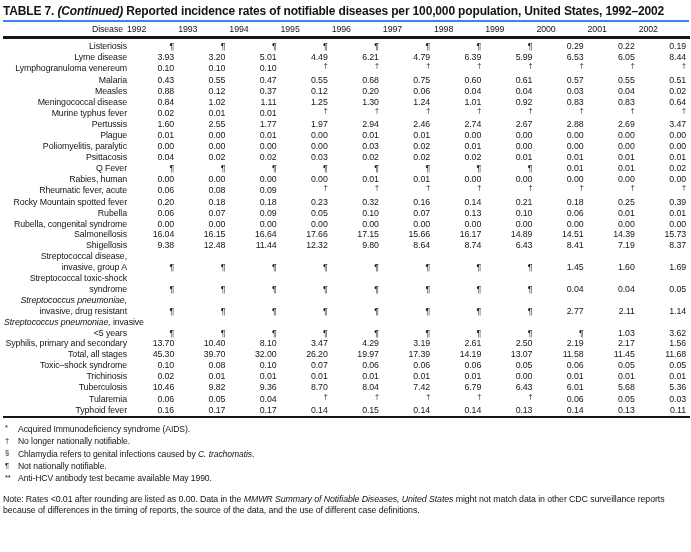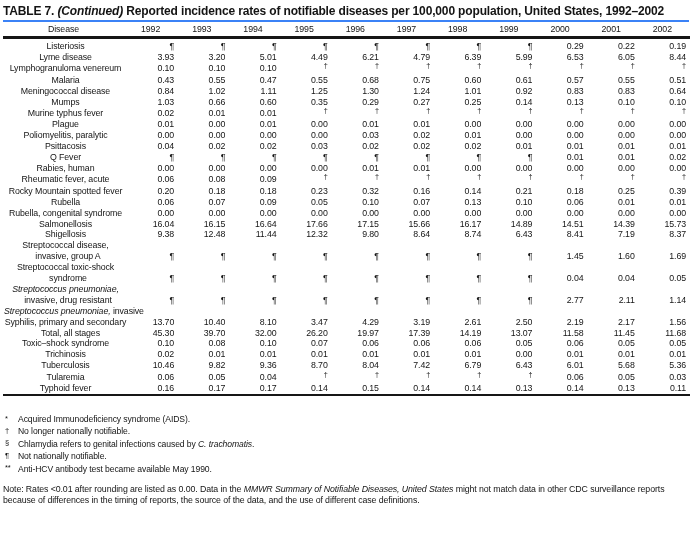--- a/index.html
+++ b/index.html
@@ -16,35 +16,35 @@
   }
   .title .it { font-style:italic; }
 
   table.rates {
     border-collapse:collapse; table-layout:fixed; width:687px;
     border-bottom:2.5px solid #161616; margin-top:0;
   }
   col.c-disease { width:124px; }
   thead th {
     font-weight:400; font-size:8.8px; letter-spacing:-0.1px;
-    border-bottom:3px solid #161616; padding:2px 4px 2px 0; text-align:center;
+    border-bottom:3px solid #161616; padding:2px 4px 2px 0; text-align:left;
     white-space:nowrap;
   }
-  thead th.disease { text-align:center; padding-left:1px; }
+  thead th.disease { text-align:right; padding-left:1px; }
   tbody td {
     font-size:8.8px; letter-spacing:-0.1px; height:10.9px; line-height:10.9px;
     padding:0 4px 0 0; text-align:right; white-space:nowrap; overflow:visible;
   }
-  tbody td.disease { text-align:center; padding-left:1px; padding-right:0; }
+  tbody td.disease { text-align:right; padding-left:1px; padding-right:0; }
   tbody td.disease.ind1 { padding-left:6px; }
   tbody td.disease.ind2 { padding-left:11px; }
   tbody tr:first-child td { padding-top:2px; }
   .it { font-style:italic; }
   .dag { font-size:7.2px; position:relative; top:-2.5px; }
-  .fnotes { margin-top:17px; }
+  .fnotes { margin-top:5px; }
   .fn { font-size:8.6px; line-height:12.4px; letter-spacing:-0.1px; }
   .fsym {
     display:inline-block; width:13px; padding-left:2px;
     font-size:7.5px; vertical-align:top; position:relative; top:-0.5px;
   }
   .note {
     margin-top:9px; font-size:8.8px; line-height:11.3px; letter-spacing:-0.1px;
     width:688px;
   }
 </style>
@@ -137,60 +137,74 @@
           <td class="val">0.55</td>
           <td class="val">0.68</td>
           <td class="val">0.75</td>
           <td class="val">0.60</td>
           <td class="val">0.61</td>
           <td class="val">0.57</td>
           <td class="val">0.55</td>
           <td class="val">0.51</td>
         </tr>
         <tr>
+          <td class="disease"><span>Measles</span></td>
+          <td class="val">0.88</td>
+          <td class="val">0.12</td>
+          <td class="val">0.37</td>
+          <td class="val">0.12</td>
+          <td class="val">0.20</td>
+          <td class="val">0.06</td>
+          <td class="val">0.04</td>
+          <td class="val">0.04</td>
+          <td class="val">0.03</td>
+          <td class="val">0.04</td>
+          <td class="val">0.02</td>
+        </tr>
+        <tr>
           <td class="disease"><span>Meningococcal disease</span></td>
           <td class="val">0.84</td>
           <td class="val">1.02</td>
           <td class="val">1.11</td>
           <td class="val">1.25</td>
           <td class="val">1.30</td>
           <td class="val">1.24</td>
           <td class="val">1.01</td>
           <td class="val">0.92</td>
           <td class="val">0.83</td>
           <td class="val">0.83</td>
           <td class="val">0.64</td>
         </tr>
         <tr>
-          <td class="disease"><span>Mumps</span></td>
-          <td class="val">1.03</td>
-          <td class="val">0.66</td>
-          <td class="val">0.60</td>
-          <td class="val">0.35</td>
-          <td class="val">0.29</td>
-          <td class="val">0.27</td>
-          <td class="val">0.25</td>
-          <td class="val">0.14</td>
-          <td class="val">0.13</td>
-          <td class="val">0.10</td>
-          <td class="val">0.10</td>
-        </tr>
-        <tr>
           <td class="disease"><span>Murine typhus fever</span></td>
           <td class="val">0.02</td>
           <td class="val">0.01</td>
           <td class="val">0.01</td>
           <td class="val"><span class="dag">†</span></td>
           <td class="val"><span class="dag">†</span></td>
           <td class="val"><span class="dag">†</span></td>
           <td class="val"><span class="dag">†</span></td>
           <td class="val"><span class="dag">†</span></td>
           <td class="val"><span class="dag">†</span></td>
           <td class="val"><span class="dag">†</span></td>
           <td class="val"><span class="dag">†</span></td>
+        </tr>
+        <tr>
+          <td class="disease"><span>Pertussis</span></td>
+          <td class="val">1.60</td>
+          <td class="val">2.55</td>
+          <td class="val">1.77</td>
+          <td class="val">1.97</td>
+          <td class="val">2.94</td>
+          <td class="val">2.46</td>
+          <td class="val">2.74</td>
+          <td class="val">2.67</td>
+          <td class="val">2.88</td>
+          <td class="val">2.69</td>
+          <td class="val">3.47</td>
         </tr>
         <tr>
           <td class="disease"><span>Plague</span></td>
           <td class="val">0.01</td>
           <td class="val">0.00</td>
           <td class="val">0.01</td>
           <td class="val">0.00</td>
           <td class="val">0.01</td>
           <td class="val">0.01</td>
           <td class="val">0.00</td>
@@ -431,20 +445,34 @@
           <td class="val"></td>
           <td class="val"></td>
           <td class="val"></td>
           <td class="val"></td>
           <td class="val"></td>
           <td class="val"></td>
           <td class="val"></td>
           <td class="val"></td>
         </tr>
         <tr>
+          <td class="disease ind1"><span>&lt;5 years</span></td>
+          <td class="val">¶</td>
+          <td class="val">¶</td>
+          <td class="val">¶</td>
+          <td class="val">¶</td>
+          <td class="val">¶</td>
+          <td class="val">¶</td>
+          <td class="val">¶</td>
+          <td class="val">¶</td>
+          <td class="val">¶</td>
+          <td class="val">1.03</td>
+          <td class="val">3.62</td>
+        </tr>
+        <tr>
           <td class="disease"><span>Syphilis, primary and secondary</span></td>
           <td class="val">13.70</td>
           <td class="val">10.40</td>
           <td class="val">8.10</td>
           <td class="val">3.47</td>
           <td class="val">4.29</td>
           <td class="val">3.19</td>
           <td class="val">2.61</td>
           <td class="val">2.50</td>
           <td class="val">2.19</td>

